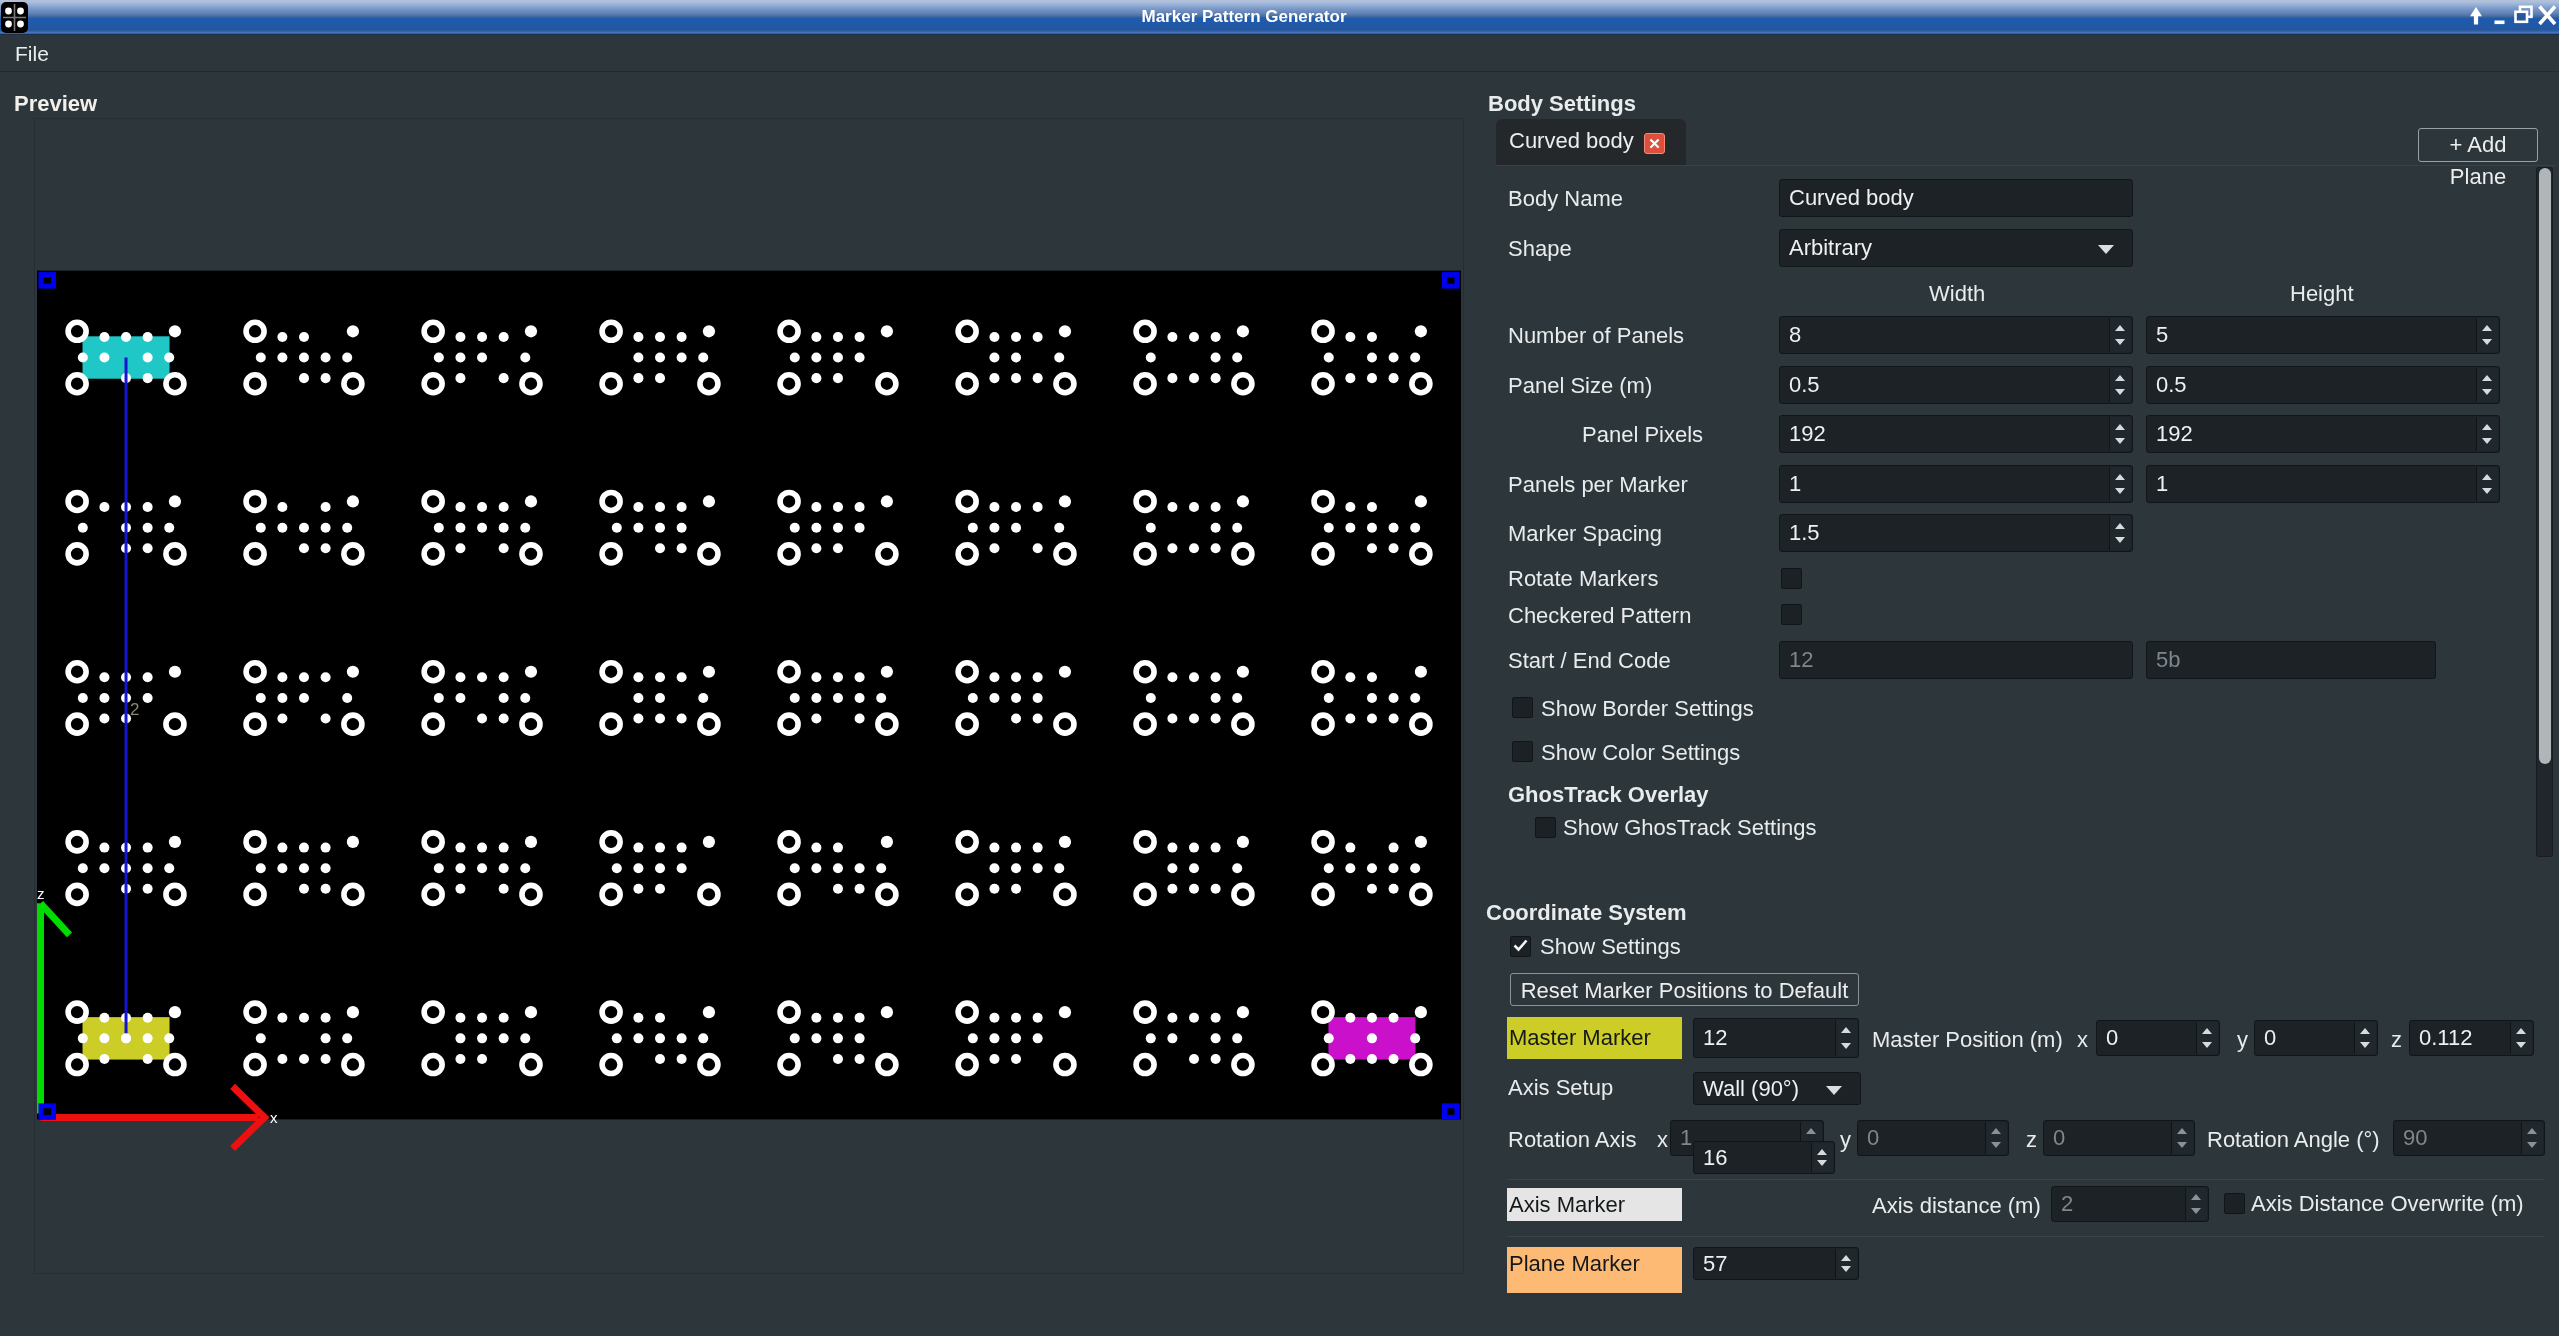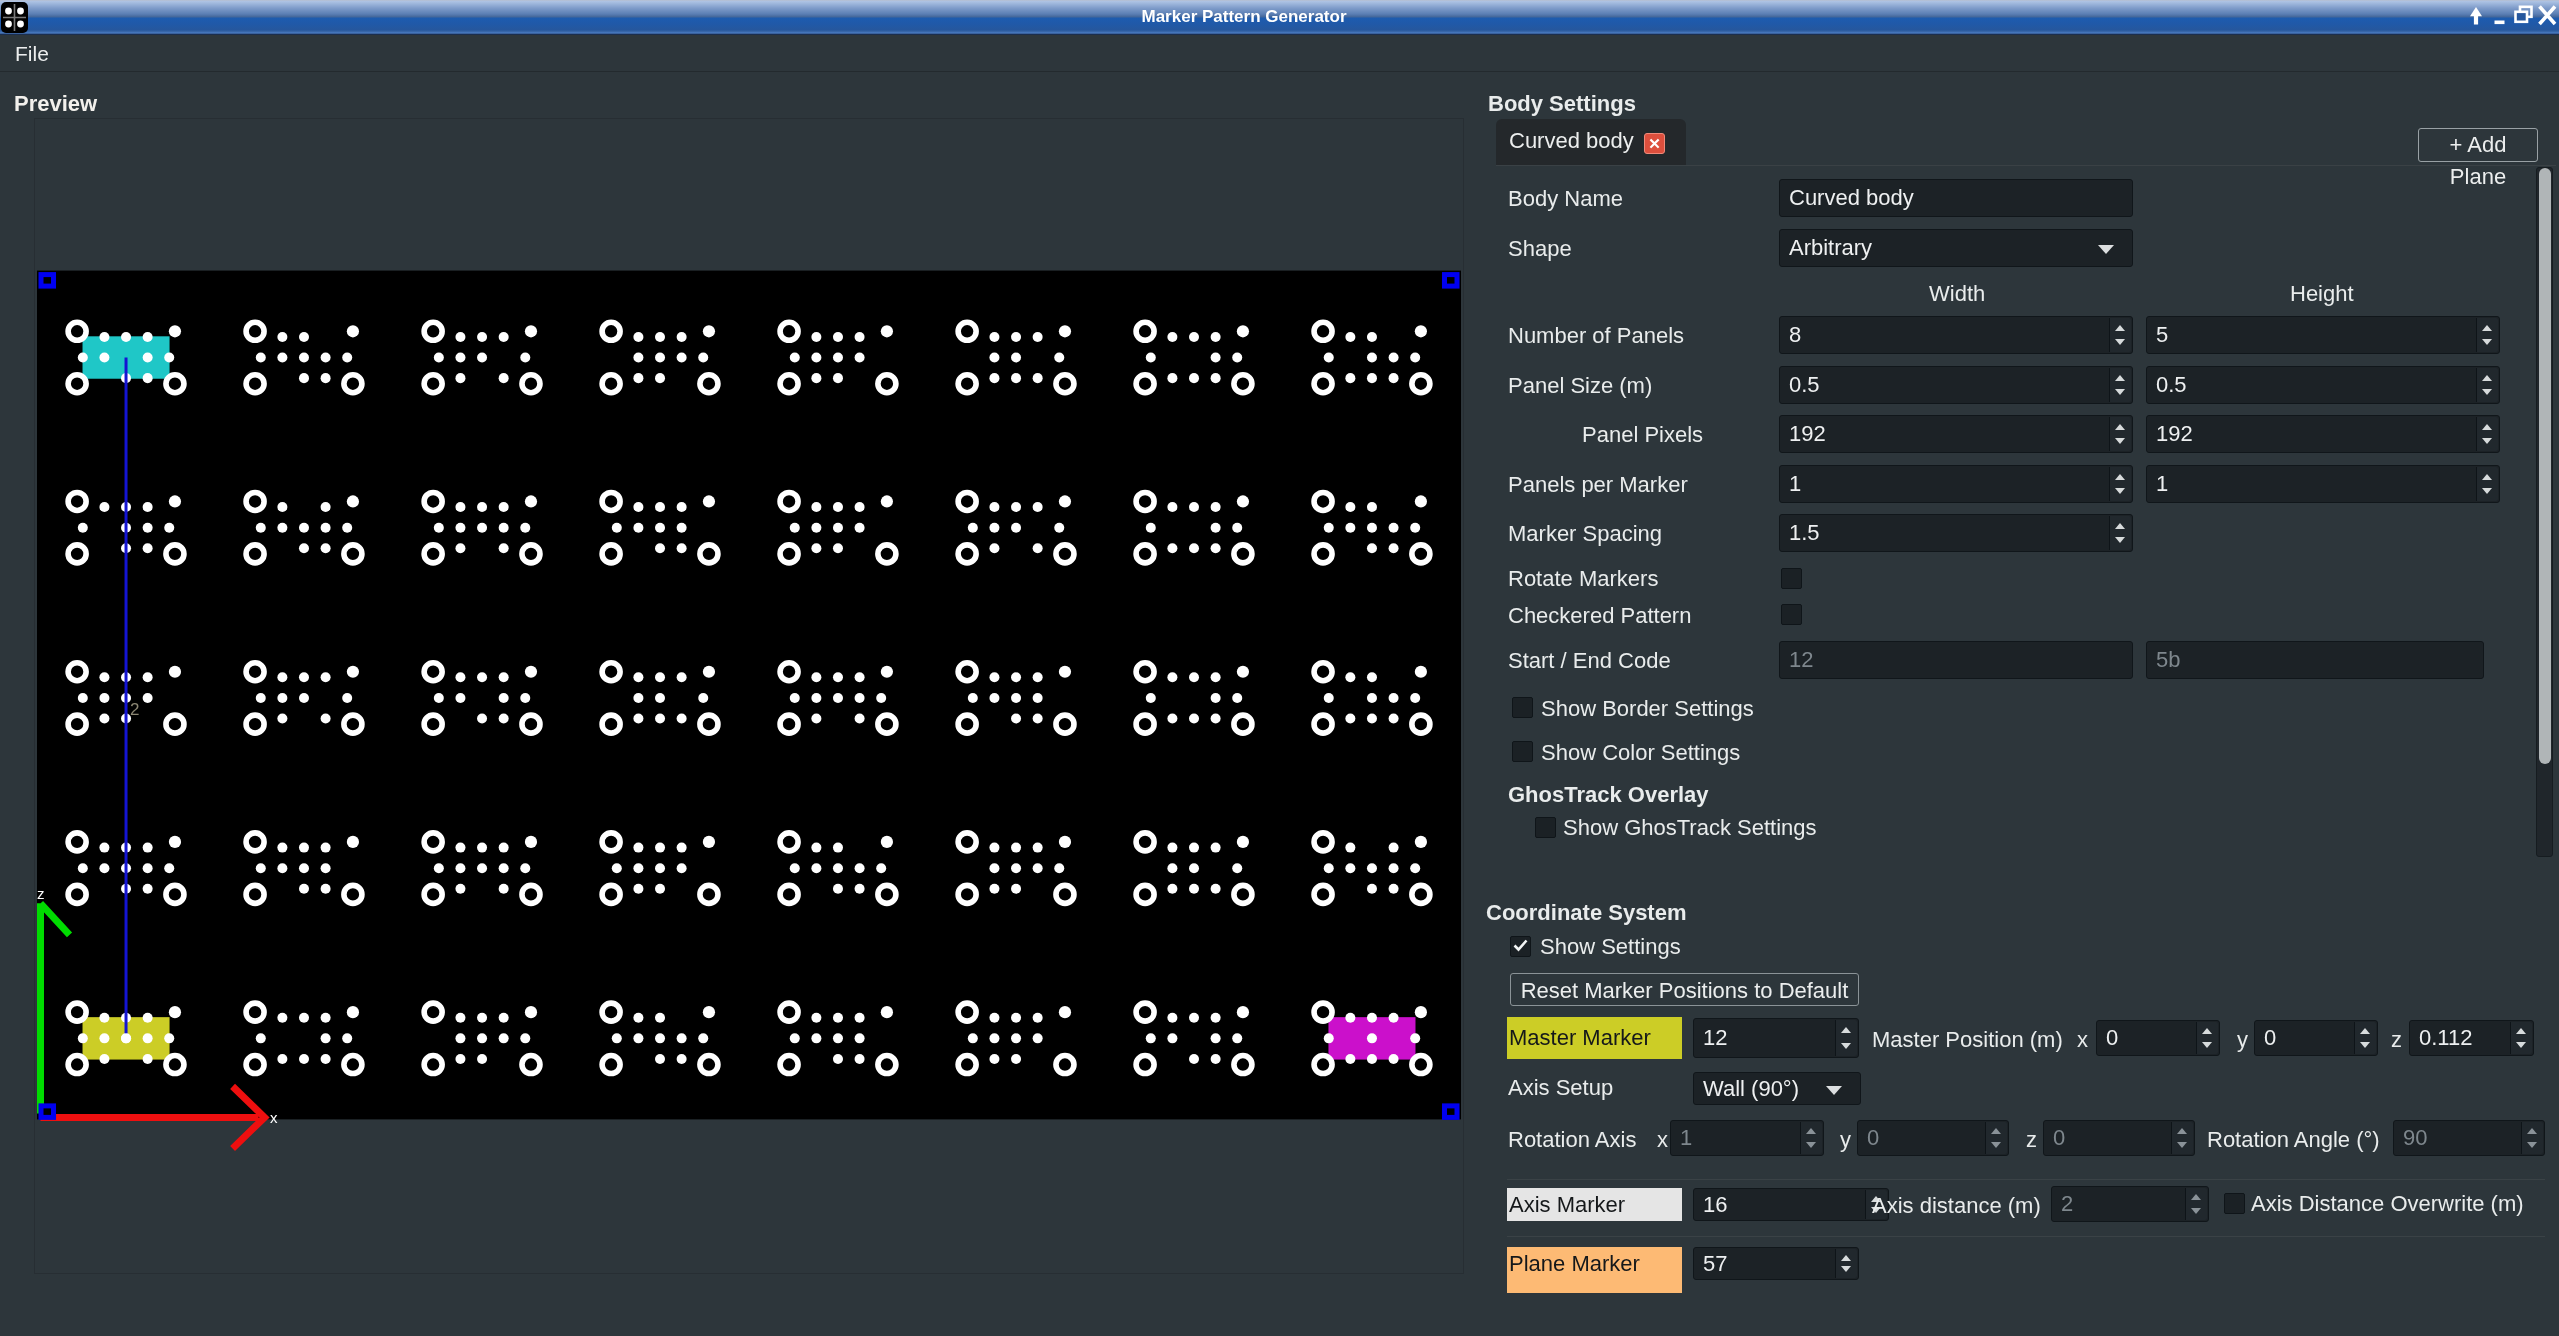--- a/index.html
+++ b/index.html
@@ -656,21 +656,21 @@
 <div class="fld" style="left:1779px;top:514px;width:354px;height:38px;line-height:36px"><span style="color:#eef0f1">1.5</span><div class="spin">
       <div class="tu" style="border-bottom-color:#d7dbdc"></div>
       <div class="td" style="border-top-color:#d7dbdc"></div>
     </div></div>
 <div class="lb " style="left:1508px;top:566px;font-size:22px;color:#e9ecec">Rotate Markers</div>
 <div class="cb" style="left:1781px;top:568px"></div>
 <div class="lb " style="left:1508px;top:603px;font-size:22px;color:#e9ecec">Checkered Pattern</div>
 <div class="cb" style="left:1781px;top:604px"></div>
 <div class="lb " style="left:1508px;top:648px;font-size:22px;color:#e9ecec">Start / End Code</div>
 <div class="fld" style="left:1779px;top:641px;width:354px;height:38px;line-height:36px"><span style="color:#7e878d">12</span></div>
-<div class="fld" style="left:2146px;top:641px;width:338px;height:38px;line-height:36px"><span style="color:#7e878d">5b</span></div>
+<div class="fld" style="left:2146px;top:641px;width:290px;height:38px;line-height:36px"><span style="color:#7e878d">5b</span></div>
 <div class="cb" style="left:1512px;top:697px"></div>
 <div class="lb " style="left:1541px;top:696px;font-size:22px;color:#e9ecec">Show Border Settings</div>
 <div class="cb" style="left:1512px;top:741px"></div>
 <div class="lb " style="left:1541px;top:740px;font-size:22px;color:#e9ecec">Show Color Settings</div>
 <div class="lb " style="left:1508px;top:782px;font-size:22px;font-weight:bold;color:#e9ecec">GhosTrack Overlay</div>
 <div class="cb" style="left:1535px;top:817px"></div>
 <div class="lb " style="left:1563px;top:815px;font-size:22px;color:#e9ecec">Show GhosTrack Settings</div>
 <div class="lb " style="left:1486px;top:900px;font-size:22px;font-weight:bold;color:#e9ecec">Coordinate System</div>
 <div class="cb" style="left:1510px;top:936px">
     <svg width="15" height="13" viewBox="0 0 15 13" style="position:absolute;left:2px;top:2px">
@@ -718,21 +718,21 @@
       <div class="tu" style="border-bottom-color:#8a9298"></div>
       <div class="td" style="border-top-color:#8a9298"></div>
     </div></div>
 <div class="lb " style="left:2207px;top:1127px;font-size:22px;color:#e9ecec">Rotation Angle (°)</div>
 <div class="fld" style="left:2393px;top:1120px;width:152px;height:36px;line-height:34px"><span style="color:#7e878d">90</span><div class="spin">
       <div class="tu" style="border-bottom-color:#8a9298"></div>
       <div class="td" style="border-top-color:#8a9298"></div>
     </div></div>
 <div class="sep" style="top:1179px"></div>
 <div class="mlab" style="left:1507px;top:1188px;height:33px;line-height:33px;background:#e5e5e5">Axis Marker</div>
-<div class="fld" style="left:1693px;top:1188px;width:196px;height:33px;line-height:31px"><span style="color:#eef0f1">16</span><div class="spin">
+<div class="fld" style="left:1693px;top:1141px;width:142px;height:33px;line-height:31px"><span style="color:#eef0f1">16</span><div class="spin">
       <div class="tu" style="border-bottom-color:#d7dbdc"></div>
       <div class="td" style="border-top-color:#d7dbdc"></div>
     </div></div>
 <div class="lb " style="left:1872px;top:1193px;font-size:22px;color:#e9ecec">Axis distance (m)</div>
 <div class="fld" style="left:2051px;top:1186px;width:158px;height:36px;line-height:34px"><span style="color:#7e878d">2</span><div class="spin">
       <div class="tu" style="border-bottom-color:#8a9298"></div>
       <div class="td" style="border-top-color:#8a9298"></div>
     </div></div>
 <div class="cb" style="left:2224px;top:1193px"></div>
 <div class="lb " style="left:2251px;top:1191px;font-size:22px;color:#e9ecec">Axis Distance Overwrite (m)</div>

